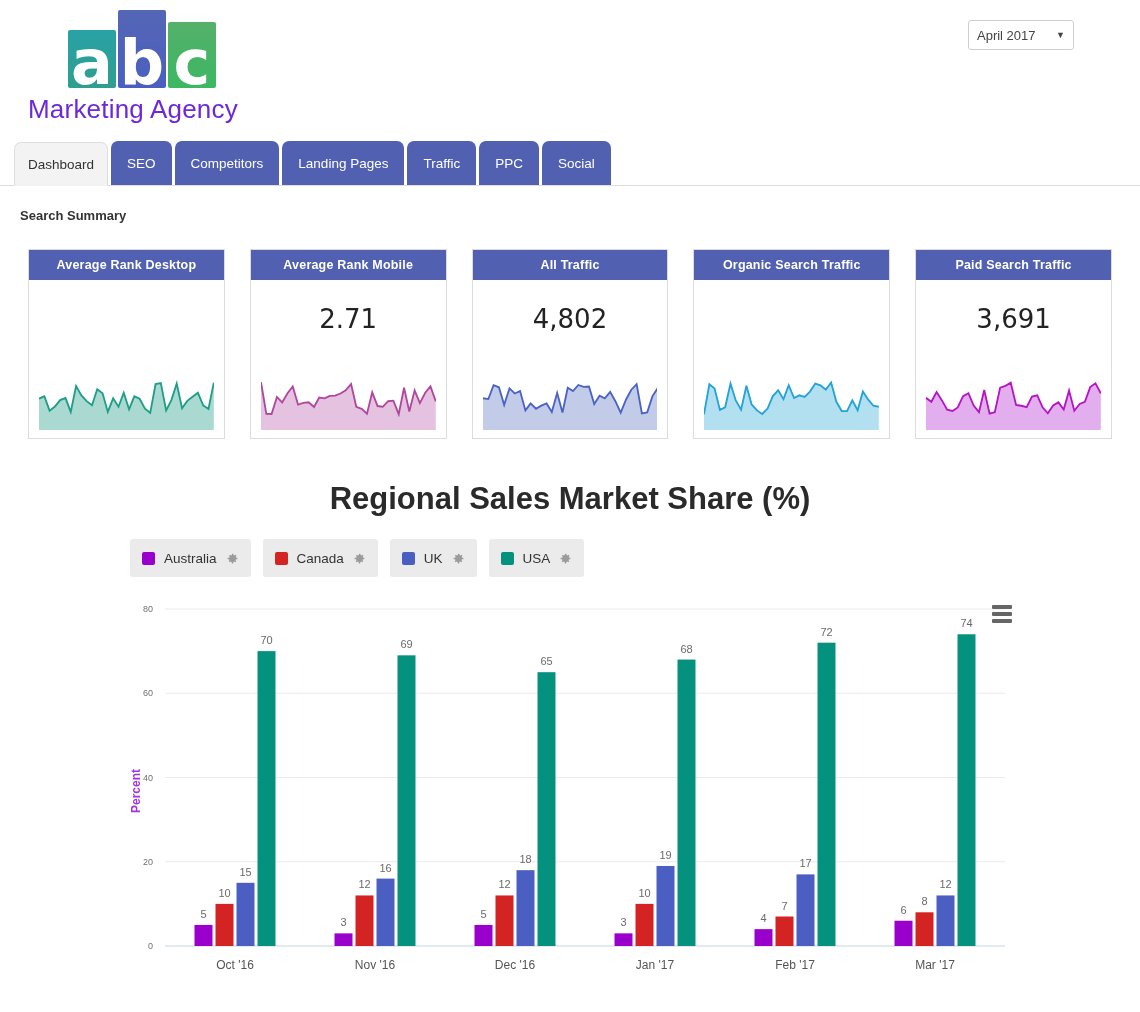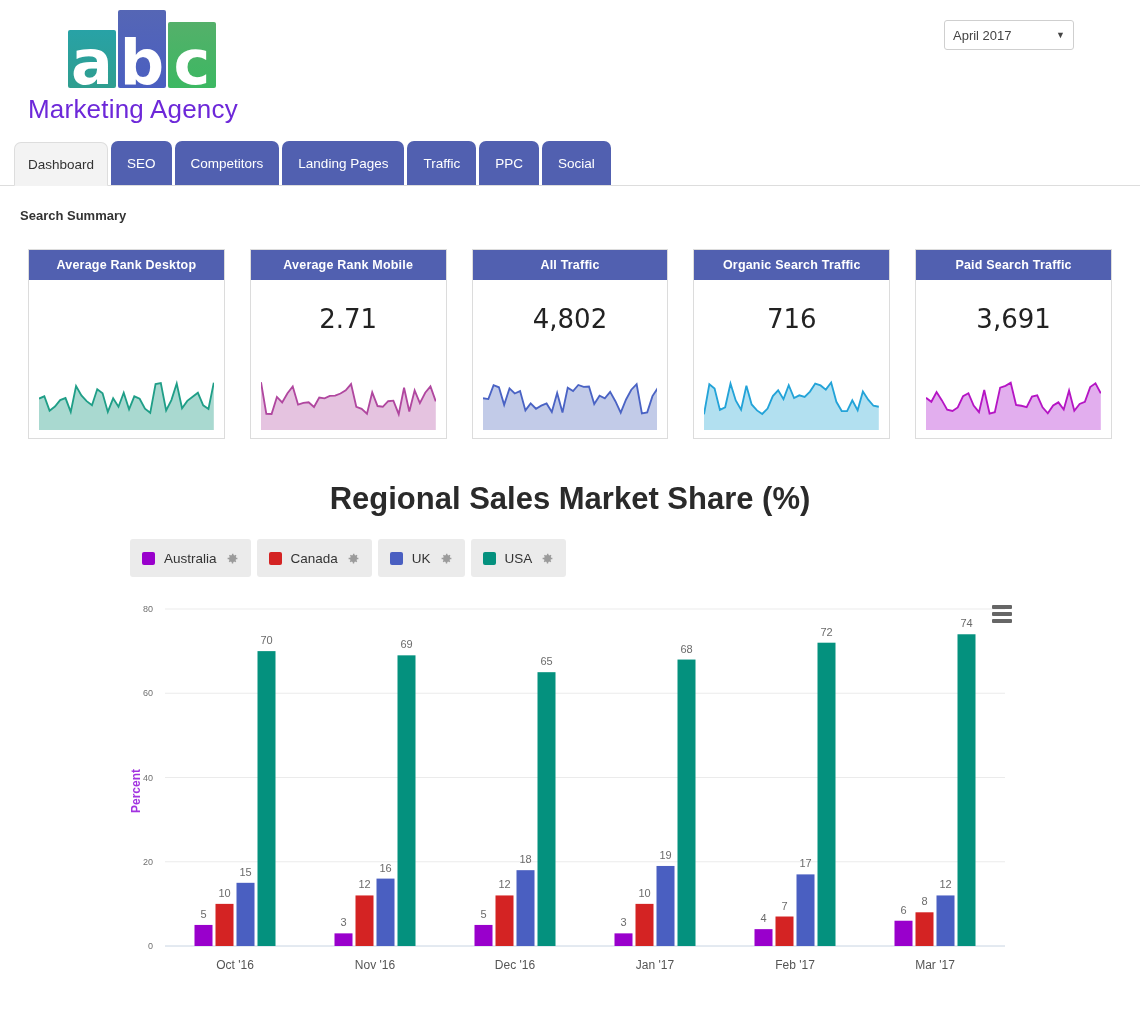--- a/index.html
+++ b/index.html
@@ -56,21 +56,21 @@
     font-size: 26px;
     color: #6d28d9;
     letter-spacing: .2px;
     white-space: nowrap;
   }
 
   .period-select {
     position: absolute;
     right: 66px;
     top: 20px;
-    width: 130px;
+    width: 106px;
     height: 30px;
     border: 1px solid #cfcfcf;
     border-radius: 3px;
     background: #fff;
     display: flex;
     align-items: center;
     padding: 0 8px;
     font-size: 13px;
     color: #444;
     justify-content: space-between;
@@ -157,21 +157,21 @@
   
   .chart-title {
     text-align: center;
     font-size: 31px;
     font-weight: bold;
     color: #2a2a2a;
     margin: 30px 0 22px 0;
   }
   .legend {
     display: flex;
-    gap: 6px;
+    gap: 12px;
     padding-left: 130px;
   }
   .legend-item {
     background: #ebebeb;
     border-radius: 3px;
     height: 38px;
     display: flex;
     align-items: center;
     gap: 9px;
     padding: 0 12px;
@@ -283,21 +283,20 @@
       <div class="card-value">4,802</div>
       <div class="spark">
         <svg viewBox="0 0 190 56" preserveAspectRatio="none">
           <path d="M0.0 21.8 L5.8 22.7 L11.5 7.8 L17.3 10.0 L23.0 28.9 L28.8 11.2 L34.5 16.7 L40.3 14.1 L46.1 34.9 L51.8 27.3 L57.6 33.1 L63.3 29.8 L69.1 27.4 L74.8 36.7 L80.6 16.1 L86.4 37.1 L92.1 10.5 L97.9 14.1 L103.6 7.5 L109.4 9.5 L115.2 9.2 L120.9 28.0 L126.7 19.1 L132.4 21.8 L138.2 14.9 L143.9 25.0 L149.7 37.3 L155.5 23.1 L161.2 12.6 L167.0 6.7 L172.7 38.1 L178.5 37.0 L184.2 19.5 L190.0 10.8 L190 56 L0 56 Z" fill="#c2cbe8"></path>
           <path d="M0.0 21.8 L5.8 22.7 L11.5 7.8 L17.3 10.0 L23.0 28.9 L28.8 11.2 L34.5 16.7 L40.3 14.1 L46.1 34.9 L51.8 27.3 L57.6 33.1 L63.3 29.8 L69.1 27.4 L74.8 36.7 L80.6 16.1 L86.4 37.1 L92.1 10.5 L97.9 14.1 L103.6 7.5 L109.4 9.5 L115.2 9.2 L120.9 28.0 L126.7 19.1 L132.4 21.8 L138.2 14.9 L143.9 25.0 L149.7 37.3 L155.5 23.1 L161.2 12.6 L167.0 6.7 L172.7 38.1 L178.5 37.0 L184.2 19.5 L190.0 10.8 " fill="none" stroke="#4a63c4" stroke-width="2"></path>
         </svg>
       </div>
     </div>
     <div class="card">
       <div class="card-head">Organic Search Traffic</div>
-      <div class="card-value">716</div>
       <div class="spark">
         <svg viewBox="0 0 190 56" preserveAspectRatio="none">
           <path d="M0.0 39.0 L5.8 6.8 L11.5 11.4 L17.3 34.4 L23.0 31.5 L28.8 6.0 L34.5 24.2 L40.3 34.1 L46.1 8.3 L51.8 28.5 L57.6 34.9 L63.3 38.7 L69.1 32.9 L74.8 19.4 L80.6 13.2 L86.4 22.8 L92.1 7.8 L97.9 21.6 L103.6 18.7 L109.4 20.4 L115.2 14.6 L120.9 6.0 L126.7 8.0 L132.4 12.5 L138.2 4.9 L143.9 25.6 L149.7 35.6 L155.5 35.7 L161.2 24.0 L167.0 34.7 L172.7 14.5 L178.5 23.4 L184.2 29.9 L190.0 31.0 L190 56 L0 56 Z" fill="#b2e0f0"></path>
           <path d="M0.0 39.0 L5.8 6.8 L11.5 11.4 L17.3 34.4 L23.0 31.5 L28.8 6.0 L34.5 24.2 L40.3 34.1 L46.1 8.3 L51.8 28.5 L57.6 34.9 L63.3 38.7 L69.1 32.9 L74.8 19.4 L80.6 13.2 L86.4 22.8 L92.1 7.8 L97.9 21.6 L103.6 18.7 L109.4 20.4 L115.2 14.6 L120.9 6.0 L126.7 8.0 L132.4 12.5 L138.2 4.9 L143.9 25.6 L149.7 35.6 L155.5 35.7 L161.2 24.0 L167.0 34.7 L172.7 14.5 L178.5 23.4 L184.2 29.9 L190.0 31.0 " fill="none" stroke="#23a3d8" stroke-width="2"></path>
         </svg>
       </div>
     </div>
     <div class="card">
       <div class="card-head">Paid Search Traffic</div>
       <div class="card-value">3,691</div>

